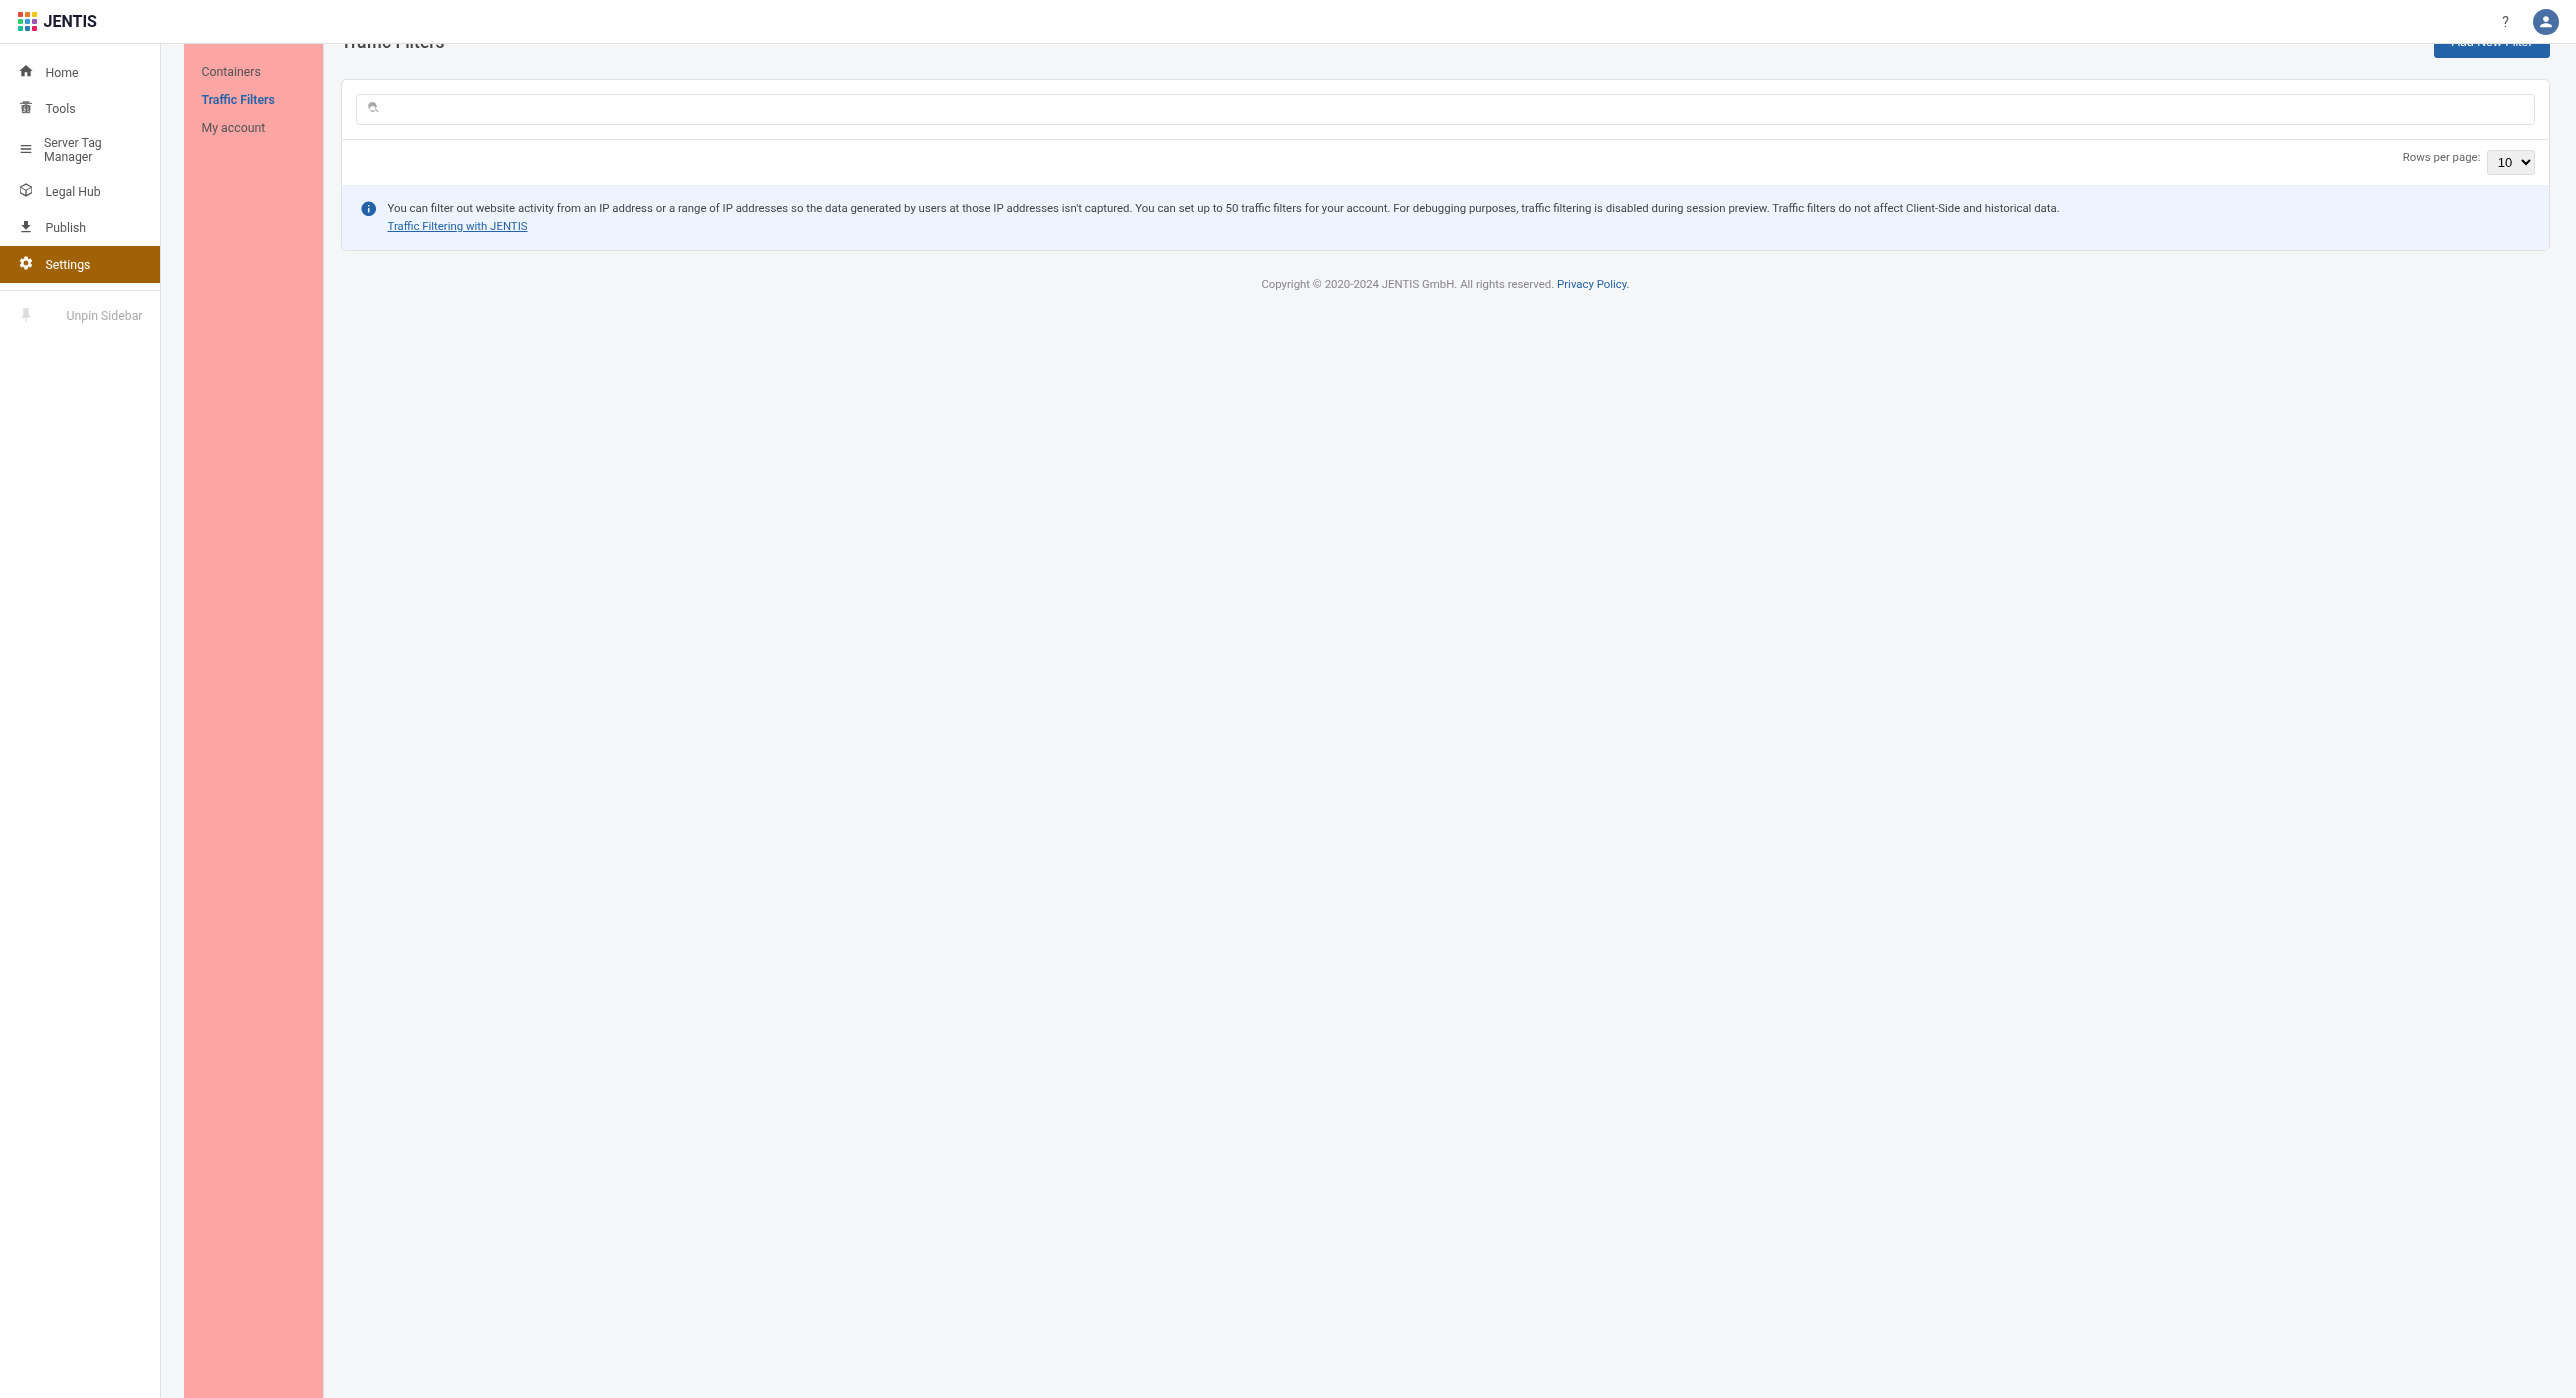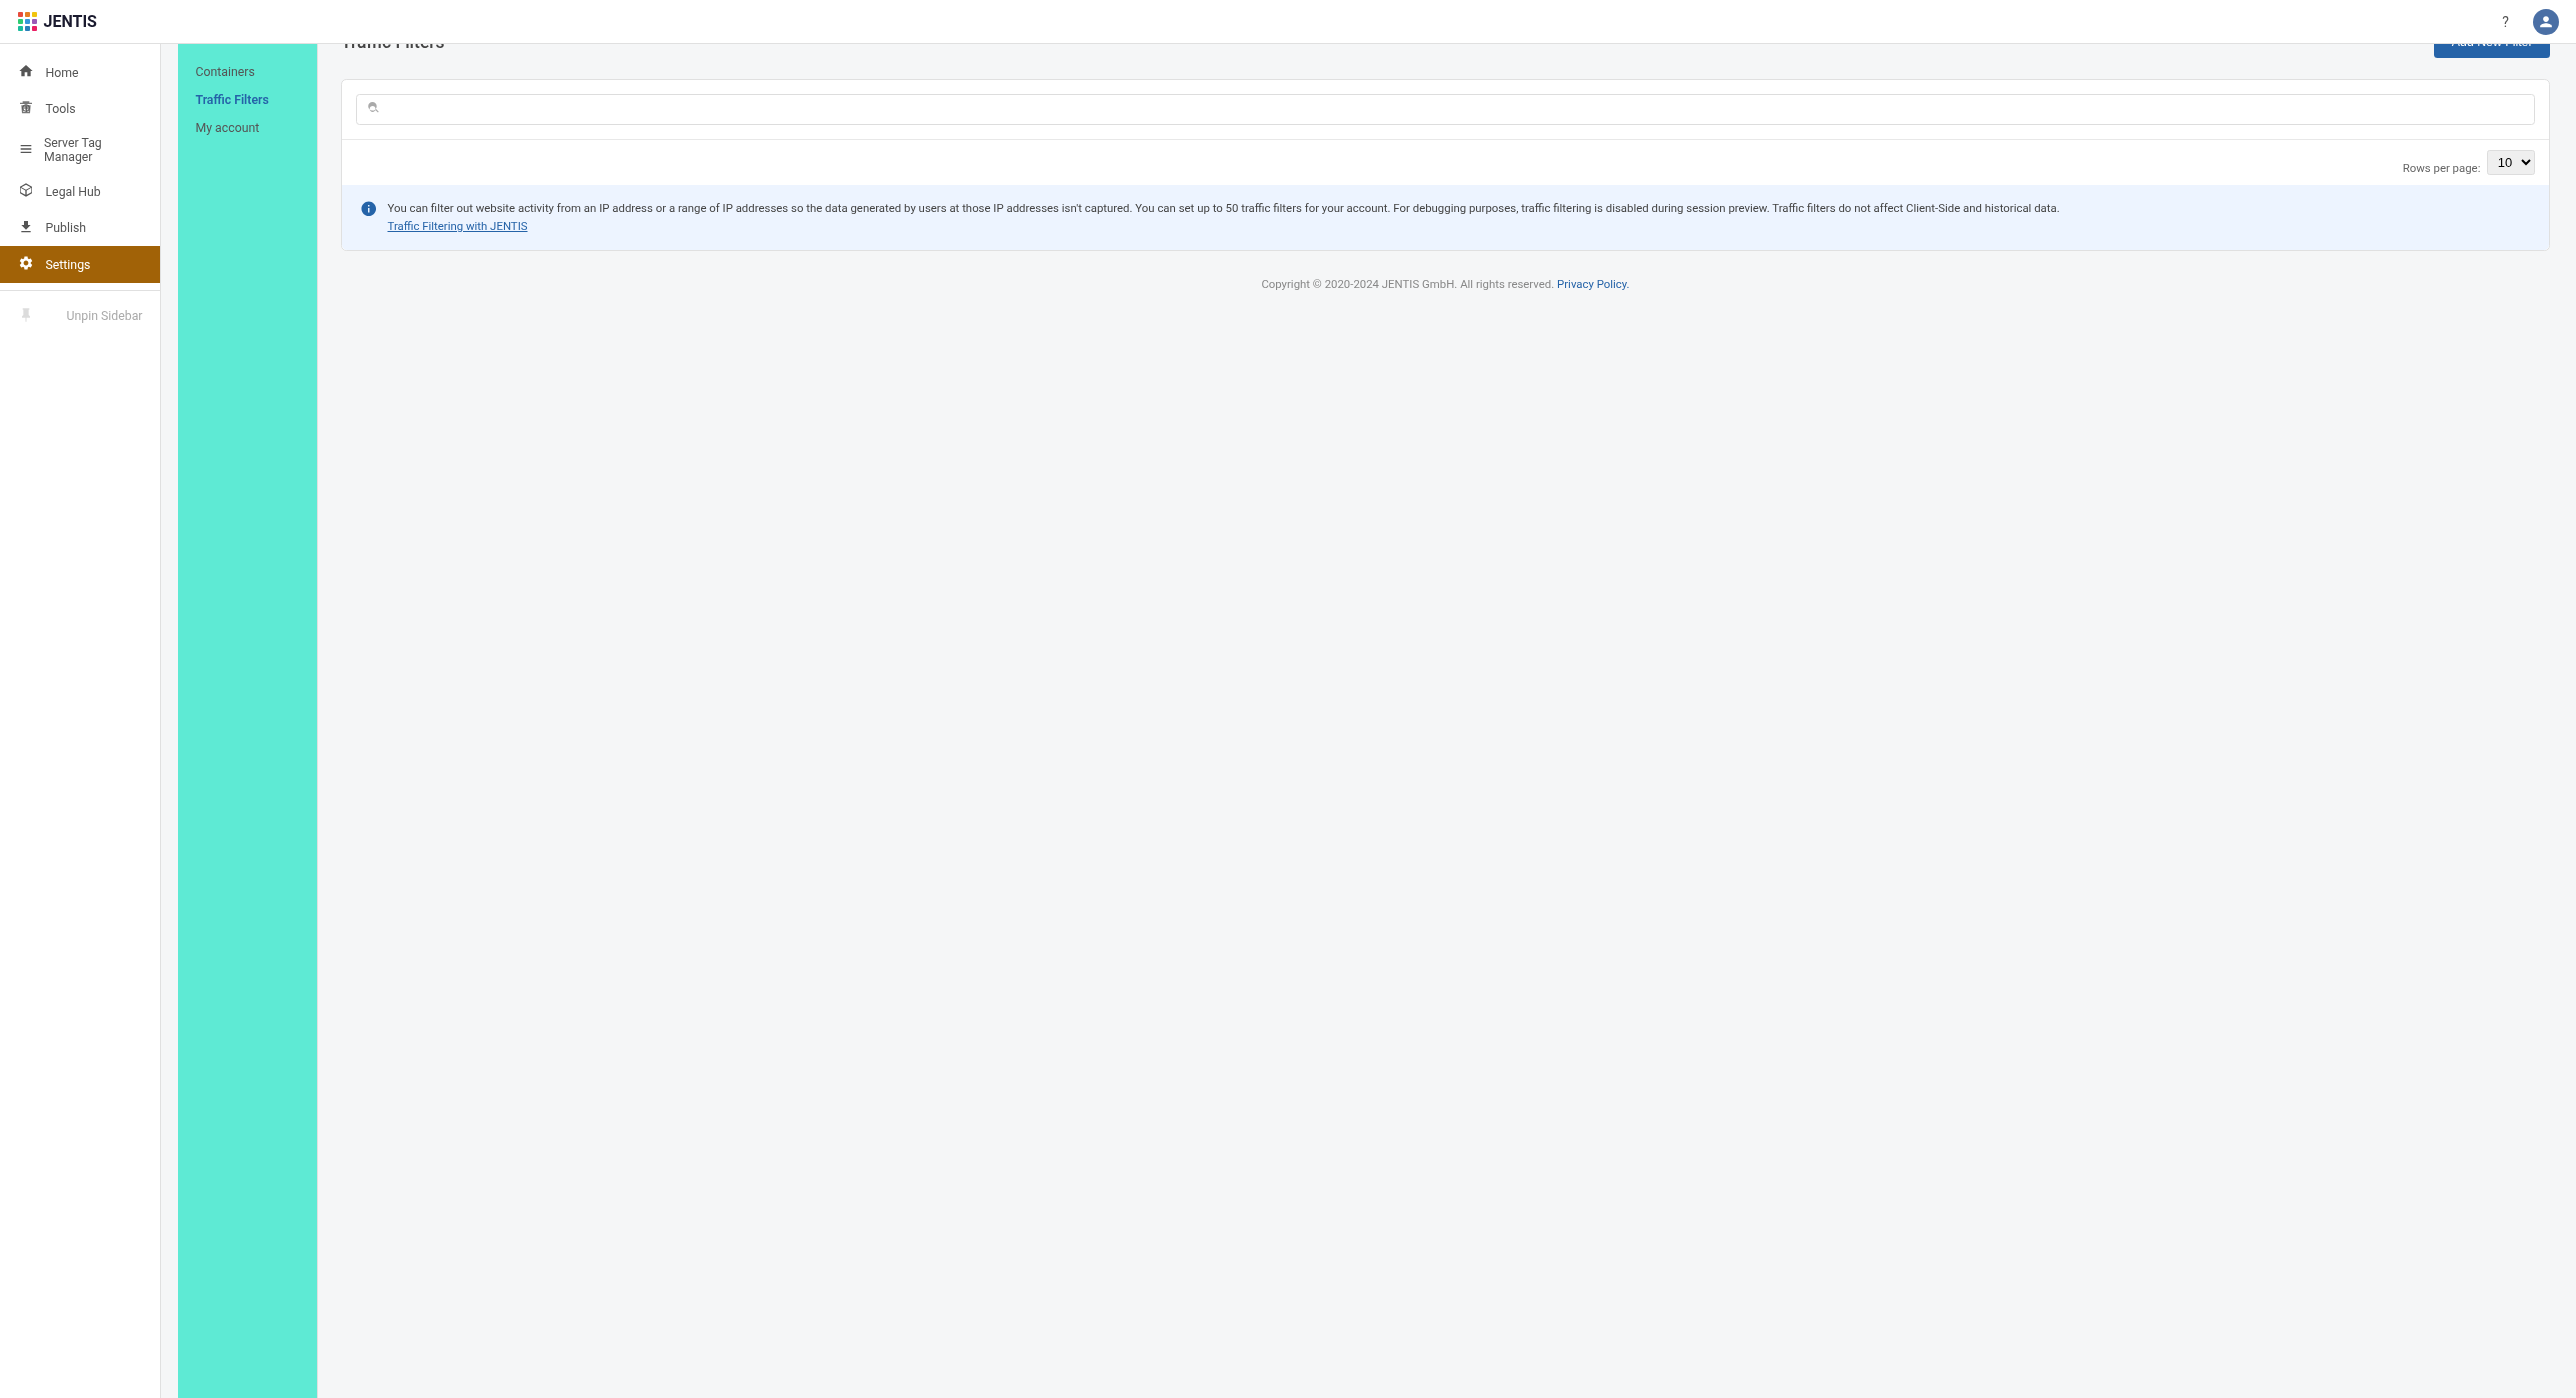--- a/index.html
+++ b/index.html
@@ -72,26 +72,26 @@
     .sidebar-item.active .sidebar-icon { color: #fff; }
     .sidebar-icon { font-size: 14px; width: 17.5px; text-align: center; }
 
     .sidebar-divider { height: 0.9px; background: #e0e0e0; margin: 7px 0; }
 
     .sidebar-item.disabled { color: #aaa; cursor: default; justify-content: space-between; }
 
     
     .sub-sidebar {
       width: 140px;
-      background: #5eead4;
+      background: #fca5a5;
       border-right: 0.9px solid #e0e0e0;
       position: fixed;
       top: 44px;
       bottom: 0;
-      left: 178px;
+      left: 184px;
       padding: 14px 0;
     }
     .sub-sidebar-item {
       display: block;
       padding: 7px 17.5px;
       cursor: pointer;
       color: #555;
       font-size: 12.3px;
       text-decoration: none;
     }
@@ -187,21 +187,21 @@
       font-size: 16px;
       padding: 3.5px 7px;
       border-radius: 3.5px;
       display: inline-block;
       position: relative;
     }
 
     
     .table-footer {
       display: flex;
-      align-items: flex-end;
+      align-items: flex-start;
       justify-content: flex-end;
       padding: 10.5px 14px;
       gap: 7px;
       font-size: 11.4px;
       color: #666;
     }
     .rows-select {
       border: 0.9px solid #ddd;
       border-radius: 2.6px;
       padding: 2.6px 5.3px;

